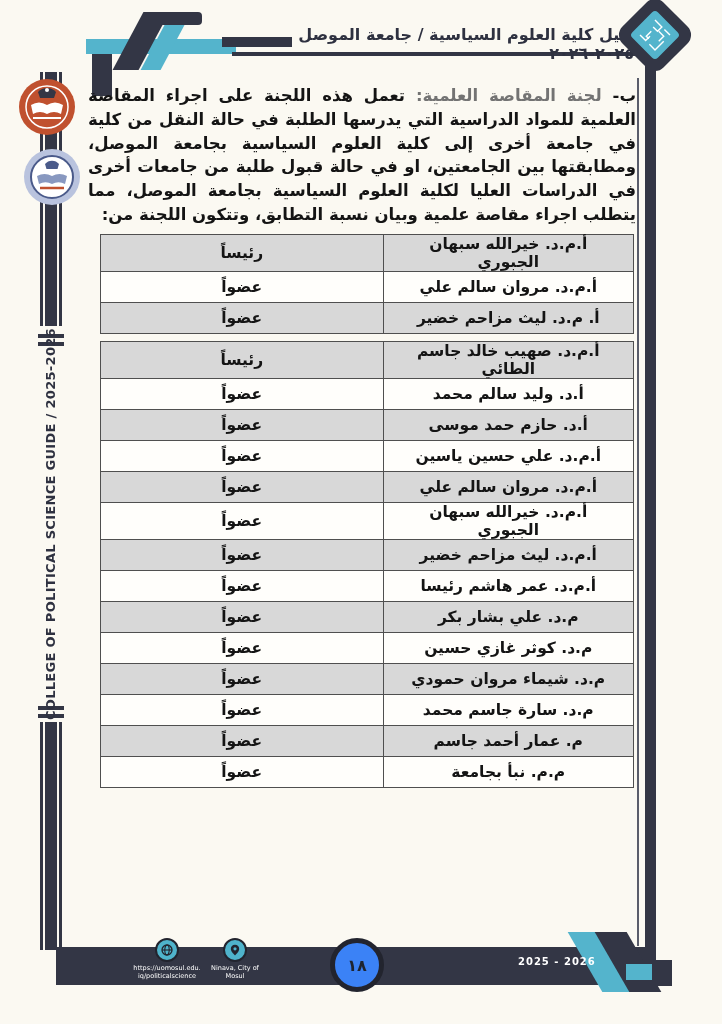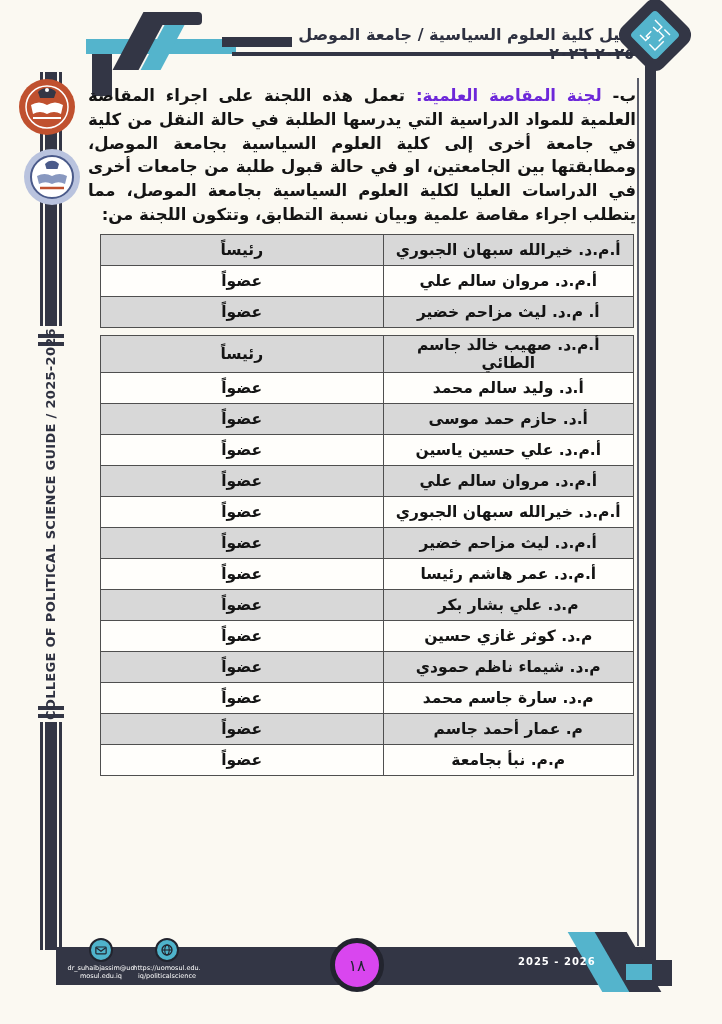--- a/index.html
+++ b/index.html
@@ -36,39 +36,39 @@
   .vtext{position:absolute;left:34px;top:348px;height:352px;width:32px;
          writing-mode:vertical-rl;transform:rotate(180deg);
          font-size:13px;font-weight:bold;color:#2e3140;letter-spacing:.3px;
          display:flex;align-items:center;justify-content:center;white-space:nowrap;}
   .logo{position:absolute;border-radius:50%;}
   .logo1{left:18px;top:78px;}
   .logo2{left:23px;top:148px;}
   
   .content{position:absolute;left:88px;top:84px;width:548px;direction:rtl;}
   .para{font-size:16.5px;line-height:1.44;font-weight:bold;text-align:justify;color:#141414;margin:0;}
-  .para .red{color:#6d28d9;}
+  .para .red{color:#737373;}
   table.cmt{border-collapse:collapse;width:534px;margin:7px 2px 6px 12px;direction:rtl;}
   table.cmt td{border:1.6px solid #4f4f4f;height:30px;text-align:center;
-               font-size:15.5px;font-weight:bold;color:#141414;padding:0 4px;}
+               font-size:15.5px;font-weight:bold;color:#141414;padding:0 16px;}
   table.cmt td.name{width:47%;}
   table.cmt td.role{width:53%;}
   table.cmt tr:nth-child(odd) td{background:#d8d8d8;}
   table.cmt tr:nth-child(even) td{background:#fffefb;}
   
   .foot-bar{position:absolute;left:56px;top:947px;width:592px;height:38px;background:#333645;}
   .foot-group{position:absolute;top:938px;width:78px;text-align:center;}
   .fg1{left:62px;} .fg2{left:128px;} .fg3{left:196px;}
   .foot-ico{width:20px;height:20px;border-radius:50%;background:#4fb3cb;border:2px solid #22242e;
             margin:0 auto;display:flex;align-items:center;justify-content:center;}
   .foot-lbl{color:#fff;font-size:6.5px;line-height:8px;margin-top:2px;}
   .pgnum{position:absolute;left:330px;top:938px;width:54px;height:54px;border-radius:50%;
-         background:#d946ef;border:5px solid #22242e;box-sizing:border-box;
+         background:#3b82f6;border:5px solid #22242e;box-sizing:border-box;
          display:flex;align-items:center;justify-content:center;
-         font-size:16px;font-weight:normal;color:#1e2430;}
+         font-size:16px;font-weight:bold;color:#1e2430;}
   .years{position:absolute;left:518px;top:956px;color:#fff;font-size:10px;font-weight:bold;
          letter-spacing:1px;direction:ltr;}
   .fr-teal{position:absolute;left:585px;top:932px;width:28px;height:60px;background:#54b4cc;transform:skewX(30deg);}
   .fr-navy{position:absolute;left:612px;top:932px;width:32px;height:60px;background:#333645;transform:skewX(30deg);}
   .fr-corner{position:absolute;left:638px;top:960px;width:34px;height:26px;background:#333645;}
   .fr-corner-teal{position:absolute;left:626px;top:964px;width:26px;height:16px;background:#54b4cc;}
 </style>
 </head>
 <body>
 
@@ -185,62 +185,62 @@
           </tr>
         <tr>
             <td class="name">م.د. علي بشار بكر</td>
             <td class="role">عضواً</td>
           </tr>
         <tr>
             <td class="name">م.د. كوثر غازي حسين</td>
             <td class="role">عضواً</td>
           </tr>
         <tr>
-            <td class="name">م.د. شيماء ناظم حمودي</td>
+            <td class="name">م.د. شيماء مروان حمودي</td>
             <td class="role">عضواً</td>
           </tr>
         <tr>
             <td class="name">م.د. سارة جاسم محمد</td>
             <td class="role">عضواً</td>
           </tr>
         <tr>
             <td class="name">م. عمار أحمد جاسم</td>
             <td class="role">عضواً</td>
           </tr>
         <tr>
             <td class="name">م.م. نبأ بجامعة</td>
             <td class="role">عضواً</td>
           </tr>
       </tbody>
     </table>
   </div>
 
   <div class="foot-bar"></div>
 
-  <div class="foot-group fg1">
-    <div class="foot-ico">
-      <svg width="12" height="12" viewBox="0 0 14 12">
-          <rect x="1" y="2.5" width="12" height="8" rx="1" fill="none" stroke="#22242e" stroke-width="1.4"></rect>
-          <path d="M1.5 3.5 L7 7.5 L12.5 3.5" fill="none" stroke="#22242e" stroke-width="1.4"></path>
-        </svg>
-    </div>
-    <div class="foot-lbl"><span>dr_suhaibjassim@uo</span><br><span>mosul.edu.iq</span></div>
-  </div>
 
   <div class="foot-group fg2">
     <div class="foot-ico">
       <svg width="12" height="12" viewBox="0 0 12 12">
           <circle cx="6" cy="6" r="5" fill="none" stroke="#22242e" stroke-width="1.3"></circle>
           <ellipse cx="6" cy="6" rx="2.2" ry="5" fill="none" stroke="#22242e" stroke-width="1.1"></ellipse>
           <path d="M1 6 h10" stroke="#22242e" stroke-width="1.1"></path>
         </svg>
     </div>
     <div class="foot-lbl"><span>https://uomosul.edu.</span><br><span>iq/politicalscience</span></div>
   </div>
 
+  <div class="foot-group fg3">
+    <div class="foot-ico">
+      <svg width="12" height="12" viewBox="0 0 12 12">
+          <path d="M6 0.8 C3.4 0.8 1.8 2.6 1.8 4.9 C1.8 7.6 6 11.3 6 11.3 C6 11.3 10.2 7.6 10.2 4.9 C10.2 2.6 8.6 0.8 6 0.8 Z" fill="#22242e"></path>
+          <circle cx="6" cy="4.8" r="1.6" fill="#4fb3cb"></circle>
+        </svg>
+    </div>
+    <div class="foot-lbl"><span>Ninava, City of</span><br><span>Mosul</span></div>
+  </div>
 
   <div class="fr-teal"></div>
   <div class="fr-navy"></div>
   <div class="fr-corner"></div>
   <div class="fr-corner-teal"></div>
 
   <div class="years">2025 - 2026</div>
   <div class="pgnum">
       <span>١٨</span>
     </div>

